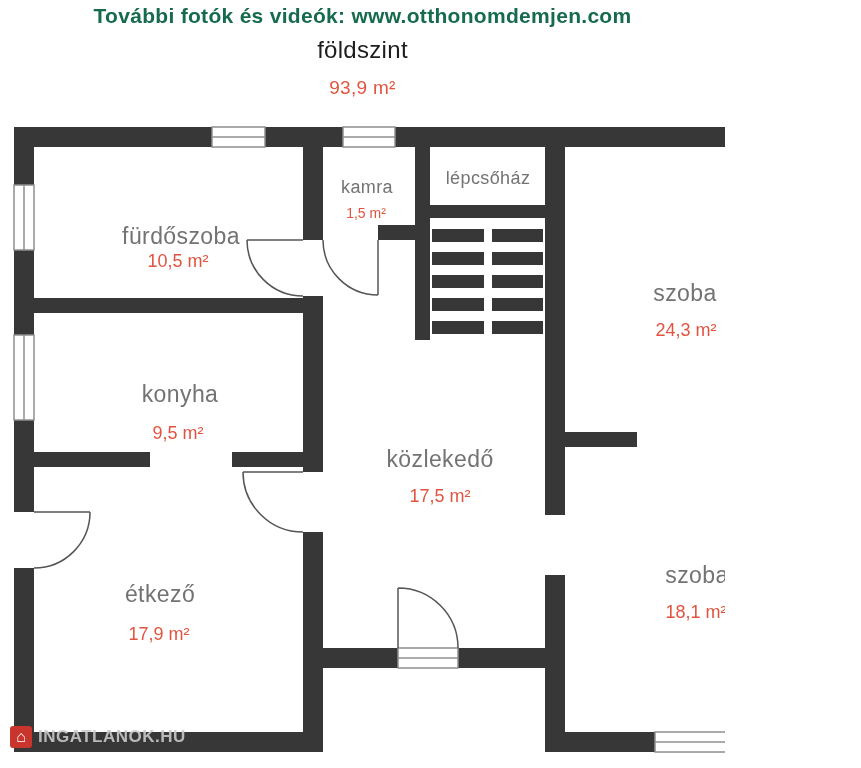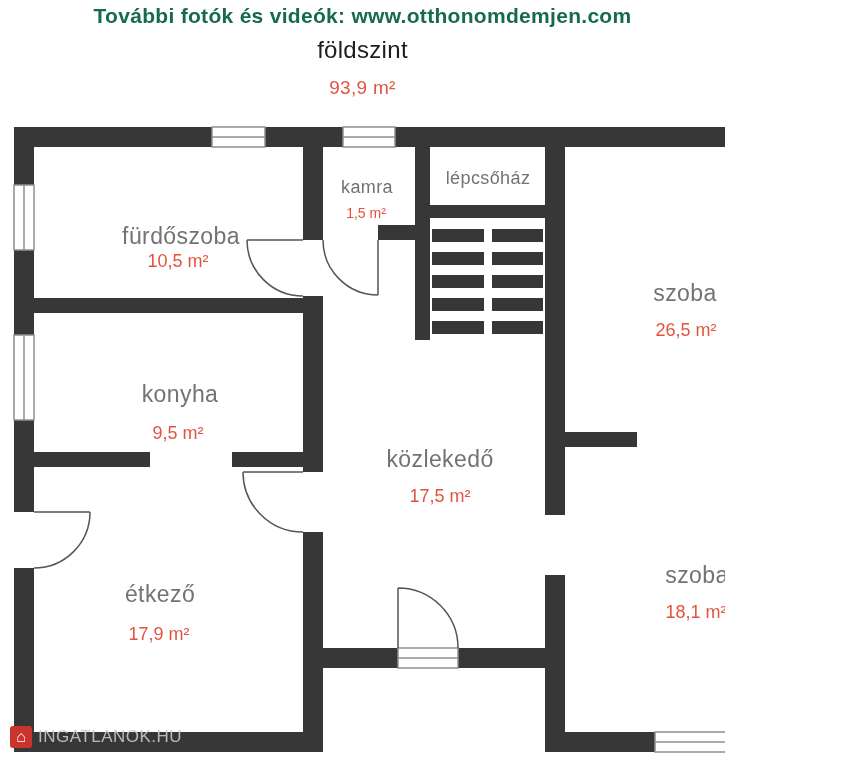--- a/index.html
+++ b/index.html
@@ -27,21 +27,21 @@
   .p-konyha-n{left:180px;top:394px}.p-konyha-a{left:178px;top:433px}
   .p-kozl-n{left:440px;top:459px}.p-kozl-a{left:440px;top:496px}
   .p-etkezo-n{left:160px;top:594px}.p-etkezo-a{left:159px;top:634px}
   .p-szoba2-n{left:697px;top:575px}.p-szoba2-a{left:696px;top:612px}
   
   .watermark{position:absolute;left:10px;top:726px;display:flex;align-items:center;gap:6px;}
   .wm-icon{
     width:22px;height:22px;background:#c9342c;border-radius:3px;color:#fff;
     font-size:16px;line-height:22px;text-align:center;display:inline-block;
   }
-  .wm-text{font-size:17px;font-weight:400;color:#c9c9c9;letter-spacing:.5px;opacity:.9;}
+  .wm-text{font-size:17px;font-weight:700;color:#c9c9c9;letter-spacing:.5px;opacity:.9;}
 </style>
 </head>
 <body>
 
 <div class="stage">
 
   <div class="hdr promo">További fotók és videók: www.otthonomdemjen.com</div>
   <div class="hdr floor">földszint</div>
   <div class="hdr total">93,9 m²</div>
 
@@ -149,21 +149,21 @@
 
   <div class="lbl name p-furdo-n">fürdőszoba</div>
   <div class="lbl area p-furdo-a">10,5 m²</div>
 
   <div class="lbl name sm p-kamra-n">kamra</div>
   <div class="lbl area sm p-kamra-a">1,5 m²</div>
 
   <div class="lbl name sm p-lepcso-n">lépcsőház</div>
 
   <div class="lbl name p-szoba1-n">szoba</div>
-  <div class="lbl area p-szoba1-a">26,5 m²</div>
+  <div class="lbl area p-szoba1-a">24,3 m²</div>
 
   <div class="lbl name p-konyha-n">konyha</div>
   <div class="lbl area p-konyha-a">9,5 m²</div>
 
   <div class="lbl name p-kozl-n">közlekedő</div>
   <div class="lbl area p-kozl-a">17,5 m²</div>
 
   <div class="lbl name p-etkezo-n">étkező</div>
   <div class="lbl area p-etkezo-a">17,9 m²</div>
 

